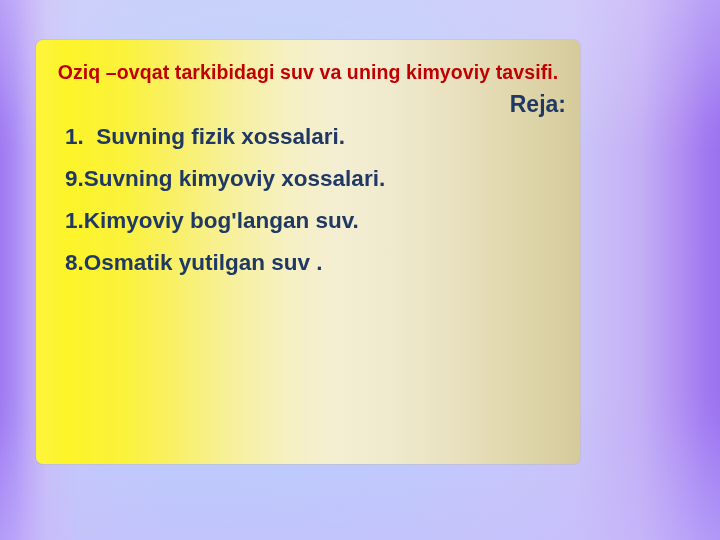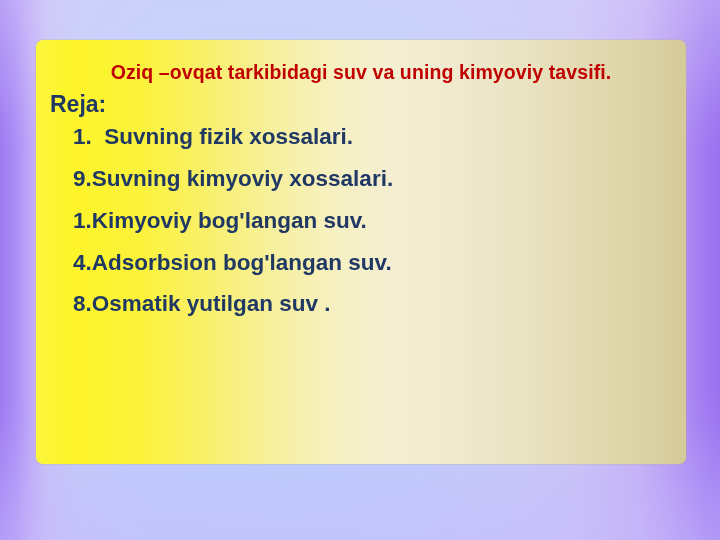--- a/index.html
+++ b/index.html
@@ -48,21 +48,21 @@
       rgba(255,255,255,0.00) 22%,
       rgba(255,255,255,0.00) 78%,
       rgba(205,195,250,0.28) 100%);
     pointer-events: none;
   }
 
   #content-box {
     position: absolute;
     left: 36px;
     top: 40px;
-    width: 650px;
+    width: 544px;
     height: 424px;
     border-radius: 7px;
     box-sizing: border-box;
     padding: 10px 14px 0 14px;
     
     background: linear-gradient(to right,
       #fdf53c 0%,
       #fdf42a 6%,
       #fbf23b 16%,
       #f9f06a 26%,
@@ -82,56 +82,55 @@
     color: #c00000;
     font-size: 19.5px;
     font-weight: bold;
     letter-spacing: 0.1px;
     line-height: 1.25;
     margin: 10px 0 4px 0;
     white-space: nowrap;
   }
 
   .reja-line {
-    text-align: left;
+    text-align: right;
     color: #1f3864;
     font-size: 23px;
     font-weight: bold;
     line-height: 1.25;
     margin: 6px 0 4px 0;
   }
 
   ol.plan-list {
     list-style: none;
     margin: 0;
     padding: 0;
   }
   ol.plan-list li {
     color: #1f3864;
     font-size: 22.5px;
     font-weight: bold;
     line-height: 1.28;
-    margin: 0 0 13px 17px;
+    margin: 0 0 13px 9px;
     padding: 0 0 0 6px;
     white-space: pre;
   }
 </style>
 </head>
 <body>
 
 <div id="slide">
 
   <div id="content-box">
 
     <div class="title-line">Oziq –ovqat tarkibidagi suv va uning kimyoviy tavsifi.</div>
 
     <div class="reja-line">Reja:</div>
 
     <ol class="plan-list">
       <li>1.  Suvning fizik xossalari.</li>
       <li>9.Suvning kimyoviy xossalari.</li>
       <li>1.Kimyoviy bog'langan suv.</li>
-      <li>4.Adsorbsion bog'langan suv.</li>
       <li>8.Osmatik yutilgan suv .</li>
     </ol>
 
   </div>
 </div>
 
 </body></html>

